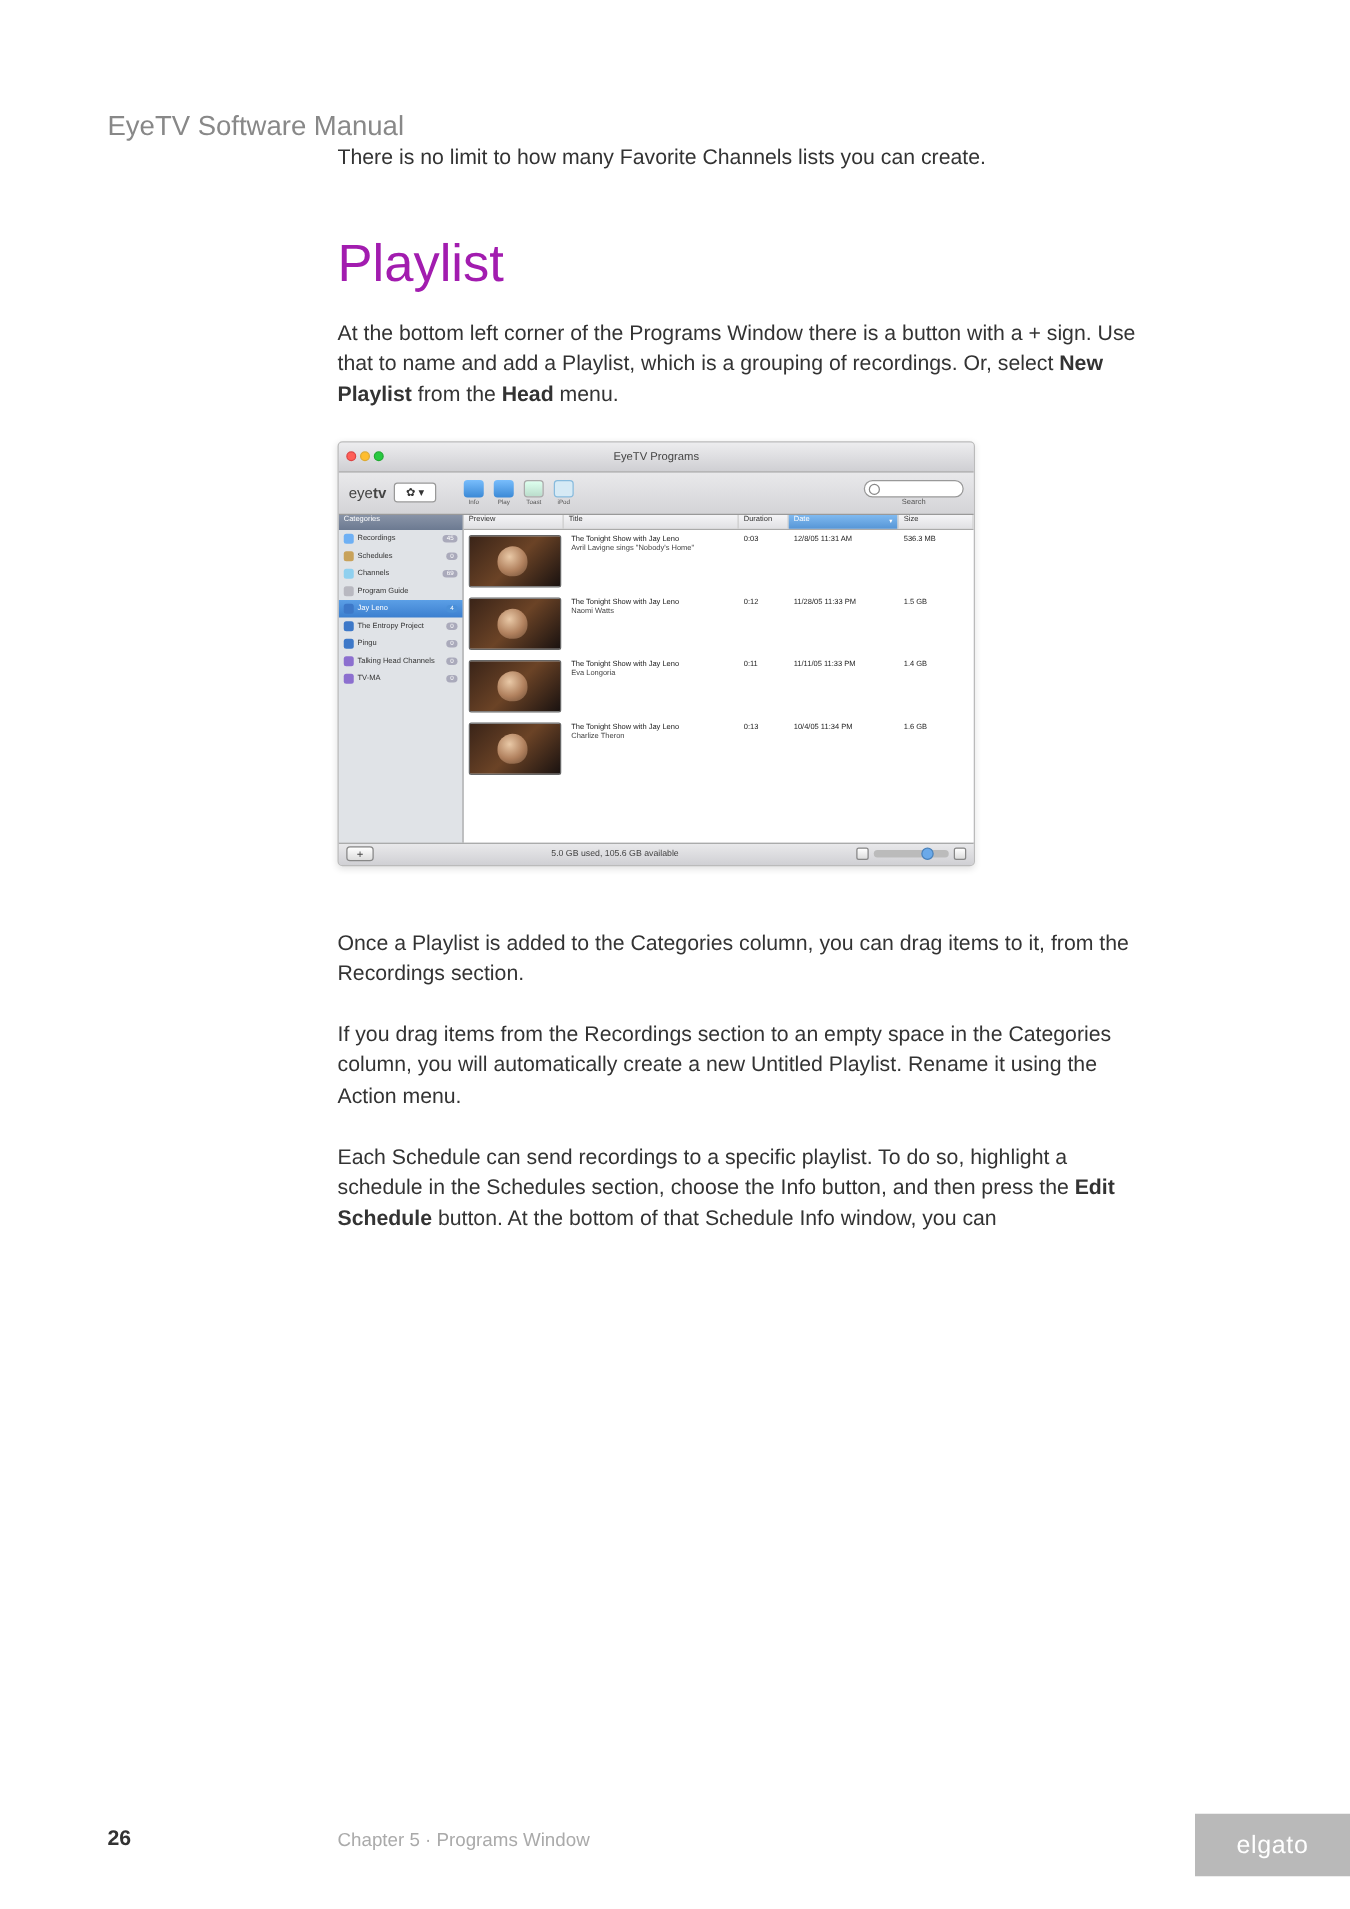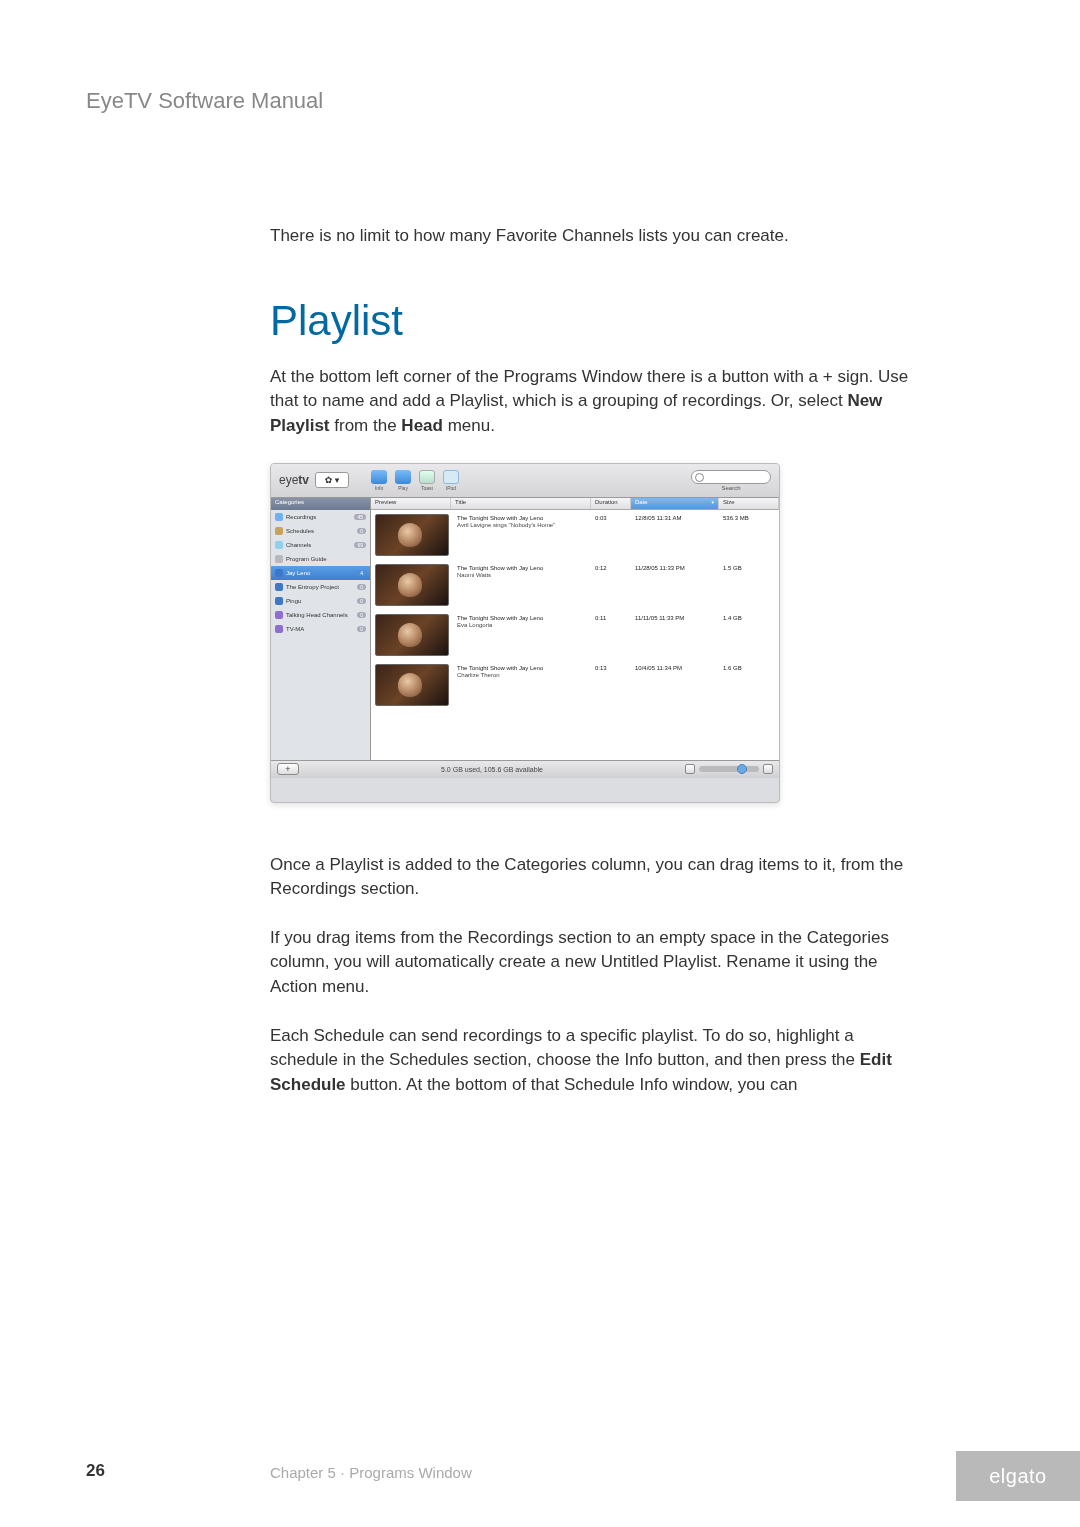--- a/index.html
+++ b/index.html
@@ -13,36 +13,35 @@
     }
     .page {
       padding: 88px 86px 0 86px;
       position: relative;
       height: 100%;
     }
     .header {
       color: #888;
       font-size: 22px;
       font-weight: 400;
-      margin-bottom: 110px;
     }
     .content {
       margin-left: 184px;
       max-width: 640px;
     }
     .para {
       font-size: 17px;
       line-height: 1.45;
       color: #333;
       margin-bottom: 24px;
     }
     h1.section-title {
       font-size: 42px;
       font-weight: 400;
-      color: #0369a1;
+      color: #a21caf;
       margin-top: 48px;
       margin-bottom: 20px;
     }
     .bold { font-weight: 700; }
     .screenshot {
       width: 510px;
       height: 340px;
       margin: 20px 0 50px 0;
       background: #dcdde0;
       border: 1px solid #bbb;
@@ -213,20 +212,28 @@
   <div class="content">
     <p class="para">There is no limit to how many Favorite Channels lists you can create.</p>
 
     <h1 class="section-title">Playlist</h1>
 
     <p class="para">
       <span>At the bottom left corner of the Programs Window there is a button with a + sign.  Use that to name and add a Playlist, which is a grouping of recordings.  Or, select </span><span class="bold">New Playlist</span><span> from the </span><span class="bold">Head</span><span> menu.</span>
     </p>
 
     <div class="screenshot">
+      <div class="ss-titlebar">
+        <div class="traffic">
+          <div class="dot red"></div>
+          <div class="dot yellow"></div>
+          <div class="dot green"></div>
+        </div>
+        <div class="ss-title">EyeTV Programs</div>
+      </div>
 
       <div class="ss-toolbar">
         <span class="logo">
           <span>eye</span><b>tv</b>
         </span>
         <div class="gear-select">✿ ▾</div>
         <div class="tool-icons">
           <div class="tool-icon">
               <div class="ic ic-blue"></div>
               <span>Info</span>

